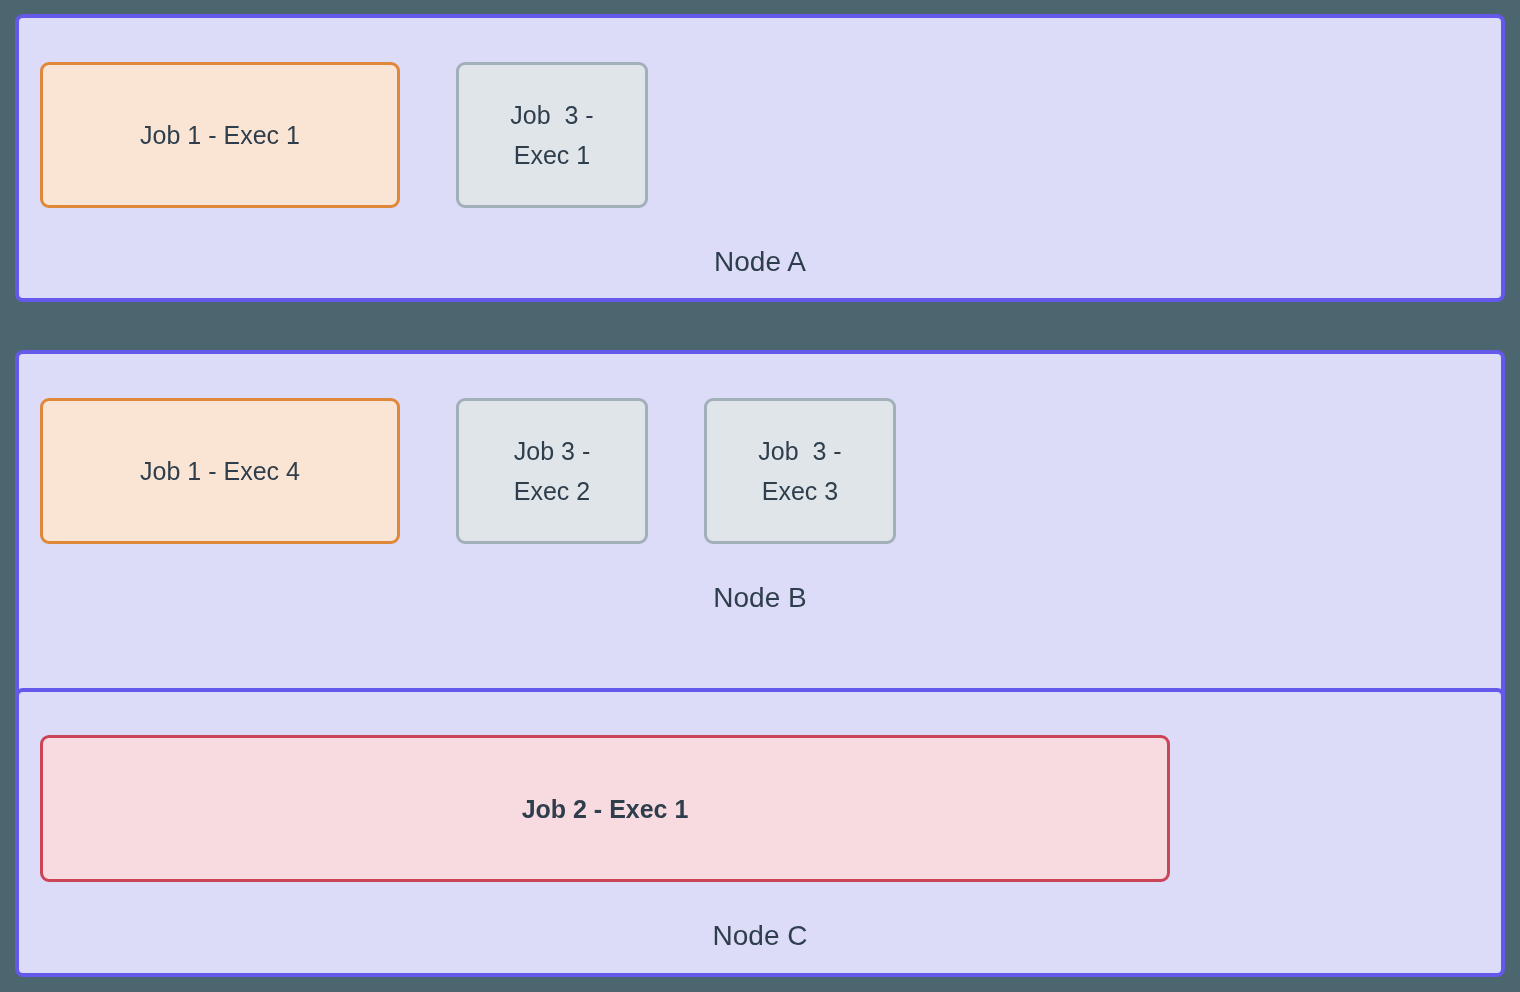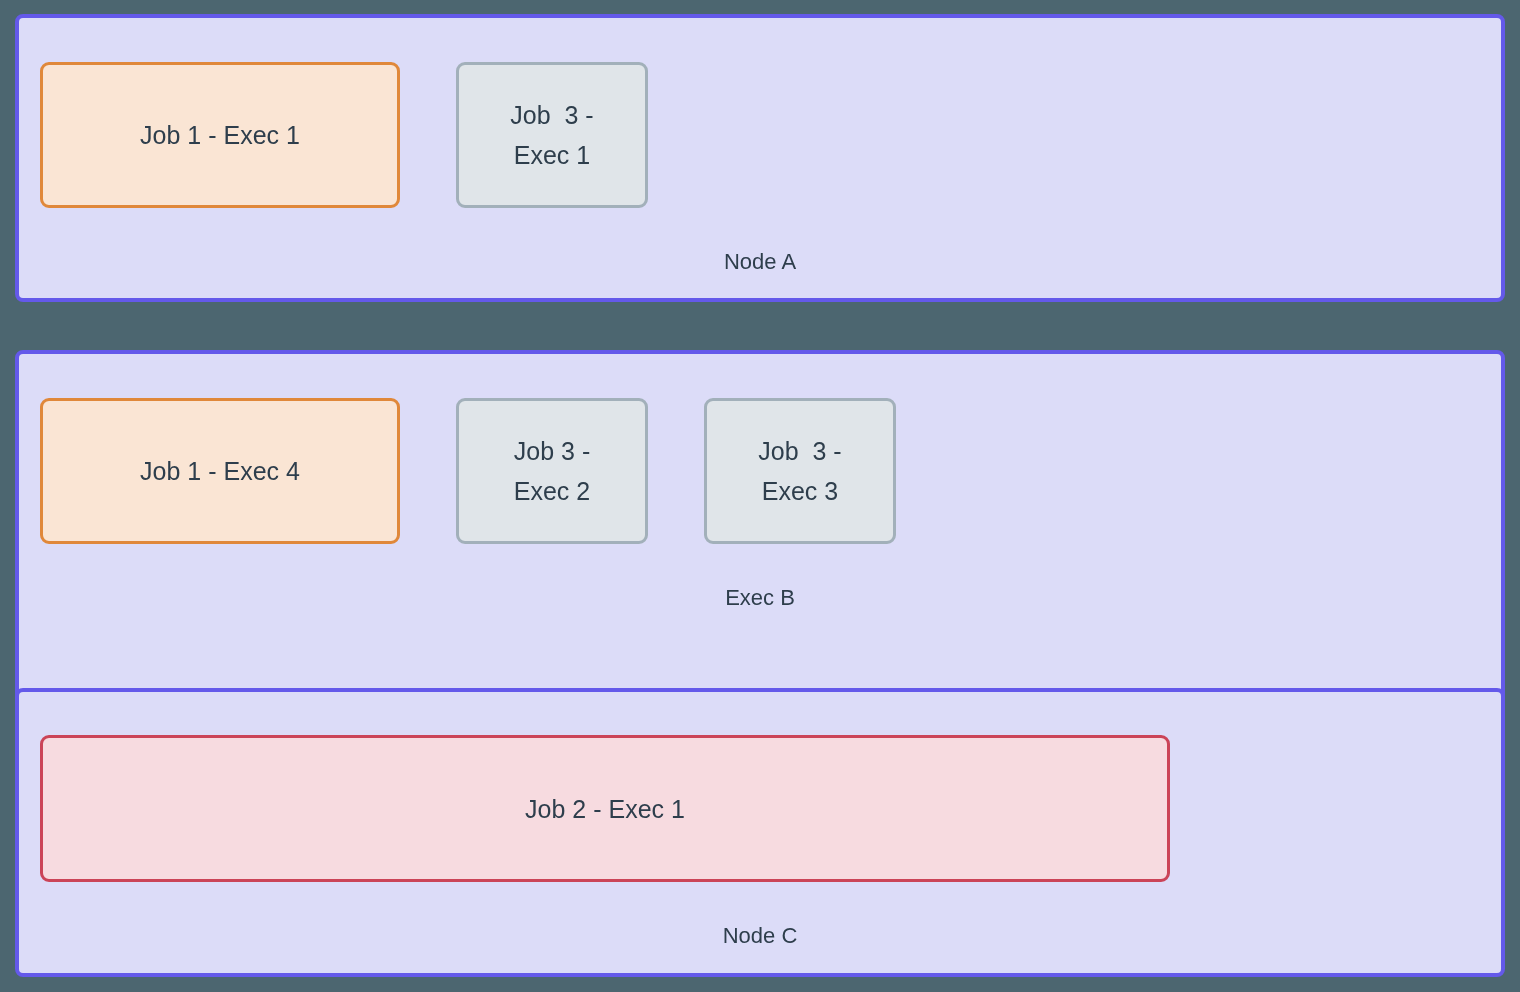--- a/index.html
+++ b/index.html
@@ -53,29 +53,29 @@
   }
   .exec-label {
     white-space: pre-wrap;
   }
   .exec-wide   { width: 360px; }
   .exec-narrow { width: 192px; }
   .exec-long   { width: 1130px; height: 147px; }
 
   .exec-job1 { background: #fae5d4; border-color: #e0883a; }
   .exec-job3 { background: #e0e5e9; border-color: #a2b0ba; margin-left: 8px; }
-  .exec-job2 { background: #f7dbe0; border-color: #cb4458; }
+  .exec-job2 { background: #f7dbe0; border-color: #cb4458; font-weight: bold; }
 
   .node-label {
     position: absolute;
     top: 228px;
     left: 0;
     right: 0;
     text-align: center;
-    font-size: 22px;
+    font-size: 28px;
     font-weight: 500;
     line-height: 32px;
   }
 </style>
 </head>
 <body>
 
 <div>
 
   <section class="node node-a">
@@ -98,21 +98,21 @@
       </div>
       <div class="exec exec-narrow exec-job3">
         <span class="exec-label">Job 3 -
 Exec 2</span>
       </div>
       <div class="exec exec-narrow exec-job3">
         <span class="exec-label">Job  3 -
 Exec 3</span>
       </div>
     </div>
-    <div class="node-label">Exec B</div>
+    <div class="node-label">Node B</div>
   </section>
 
   <section class="node node-c">
     <div class="executors" style="top:43px">
       <div class="exec exec-long exec-job2">
         <span class="exec-label">Job 2 - Exec 1</span>
       </div>
     </div>
     <div class="node-label">Node C</div>
   </section>

